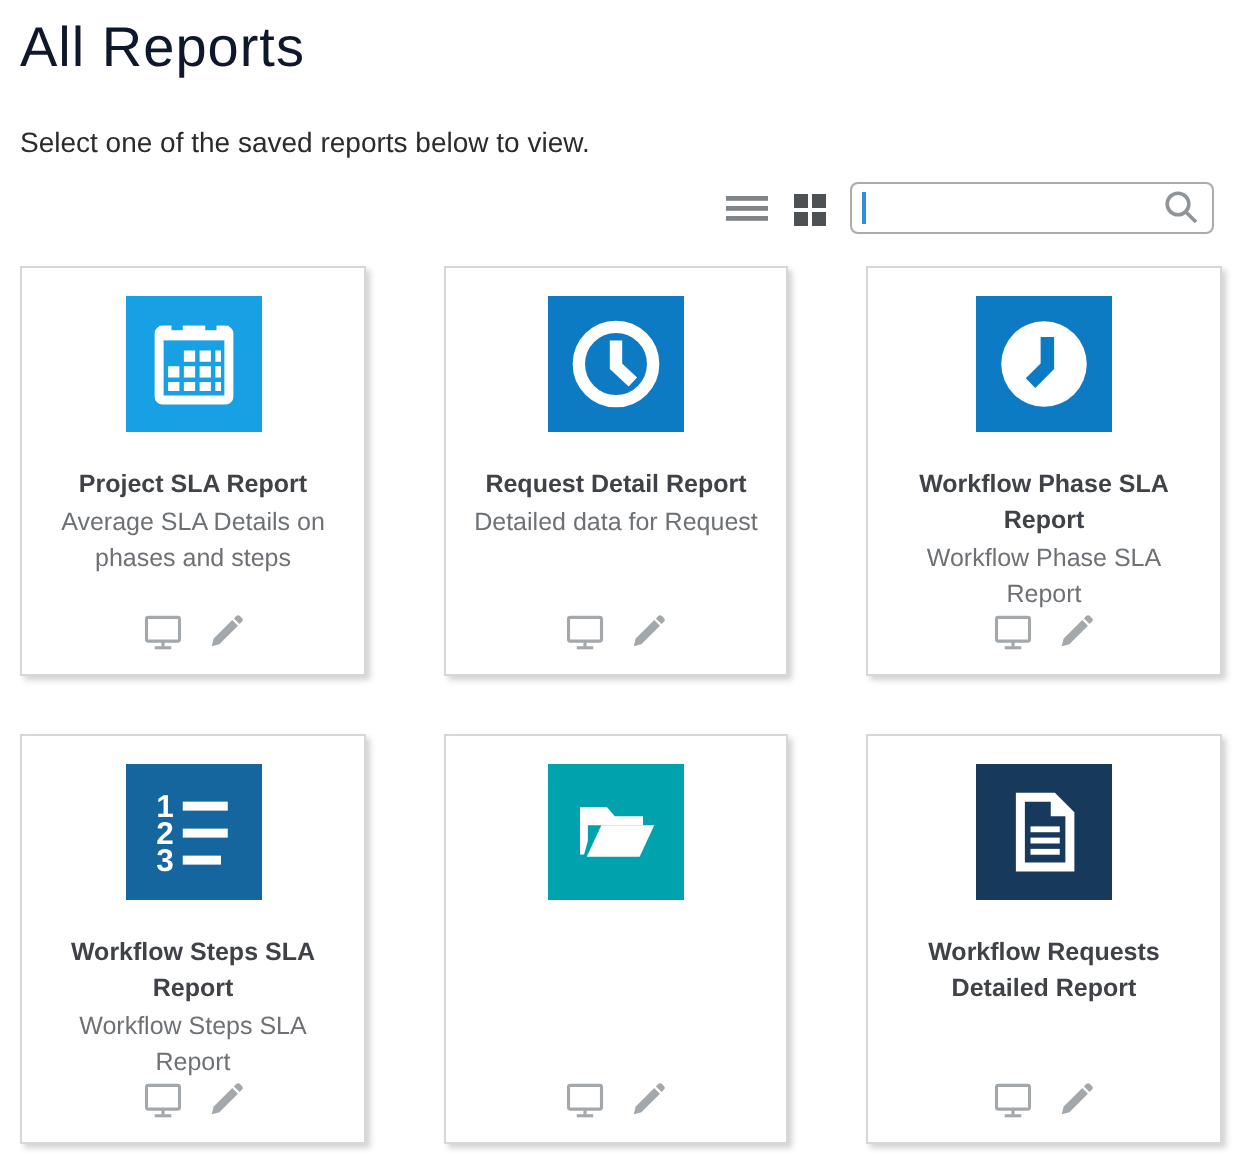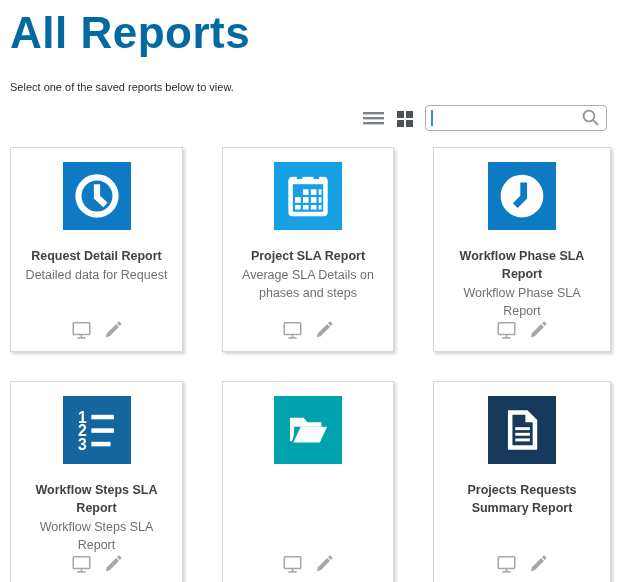--- a/index.html
+++ b/index.html
@@ -4,25 +4,25 @@
 <style>
   * { box-sizing: border-box; }
   html, body { margin: 0; padding: 0; background: #ffffff; }
   body {
     width: 628px; height: 582px;
     font-family: "Liberation Sans", sans-serif;
     overflow: hidden;
   }
   .page { padding: 8px 0 0 10px; }
   .page-title {
-    margin: 0; font-size: 44px; font-weight: 700;
-    color: #0369a1; letter-spacing: 0.5px;
+    margin: 0; font-size: 28px; font-weight: 400;
+    color: #0f172a; letter-spacing: 0.5px;
   }
   .page-subtitle {
-    margin: 23px 0 0 0; font-size: 11px; color: #2b2b2b;
+    margin: 23px 0 0 0; font-size: 14px; color: #2b2b2b;
   }
   .toolbar {
     display: flex; align-items: center; justify-content: flex-end;
     gap: 10px; margin: 11px 21px 0 0; height: 27px;
   }
   .view-toggle { display: inline-flex; align-items: center; cursor: pointer; }
   .searchbox {
     width: 182px; height: 26px; border: 1px solid #ababab;
     border-radius: 4px; display: flex; align-items: center;
     padding: 0 6px 0 5px; background: #fff;
@@ -90,46 +90,20 @@
         <svg width="19" height="19" viewBox="0 0 19 19" fill="none" stroke="#8f9498" stroke-width="1.8">
           <circle cx="8" cy="8" r="5.4"></circle>
           <line x1="12.2" y1="12.2" x2="17" y2="17"></line>
         </svg>
       </span>
     </div>
   </div>
 
   <div class="grid" id="cards">
   <div class="card">
-    <div class="tile" style="background: rgb(13, 122, 196); --tile: #0d7ac4;">
-          <svg viewBox="0 0 48 48">
-            <circle cx="24" cy="24" r="16.5" fill="none" stroke="#fff" stroke-width="5.5"></circle>
-            <path d="M24 13.5 L24 25 L31.5 32" fill="none" stroke="#fff" stroke-width="5.5"></path>
-          </svg>
-        </div>
-    <div class="report-title">Request Detail Report</div>
-    <div class="report-desc">Detailed data for Request</div>
-    <div class="card-actions">
-      <span>
-        <svg width="23" height="22" viewBox="0 0 24 24" fill="none" stroke="#a3a8ac" stroke-width="1.7">
-          <rect x="3" y="4" width="18" height="13" rx="1"></rect>
-          <line x1="12" y1="17" x2="12" y2="20"></line>
-          <line x1="7.5" y1="20.6" x2="16.5" y2="20.6"></line>
-        </svg>
-      </span>
-      <span>
-        <svg width="22" height="22" viewBox="0 0 24 24" fill="#a3a8ac">
-          <path d="M4.2 19.8 L5.3 15.6 L15.4 5.5 L18.5 8.6 L8.4 18.7 Z"></path>
-          <path d="M16.3 4.6 L17.7 3.2 C18.2 2.7 19 2.7 19.5 3.2 L20.8 4.5 C21.3 5 21.3 5.8 20.8 6.3 L19.4 7.7 Z"></path>
-        </svg>
-      </span>
-    </div>
-  </div>
-
-  <div class="card">
     <div class="tile" style="background: rgb(24, 160, 229); --tile: #18a0e5;">
           <svg viewBox="0 0 48 48">
             <rect x="8.5" y="9" width="31" height="31" rx="1.5" fill="none" stroke="#fff" stroke-width="4"></rect>
             <rect x="8.5" y="7" width="31" height="6.5" fill="#fff"></rect>
             <rect x="14" y="5" width="5" height="4" fill="var(--tile)"></rect>
             <rect x="29" y="5" width="5" height="4" fill="var(--tile)"></rect>
             <g fill="#fff">
               <rect x="19.5" y="18" width="5" height="5"></rect>
               <rect x="26.5" y="18" width="5" height="5"></rect>
               <rect x="33.5" y="18" width="2.5" height="5"></rect>
@@ -159,20 +133,46 @@
           <path d="M4.2 19.8 L5.3 15.6 L15.4 5.5 L18.5 8.6 L8.4 18.7 Z"></path>
           <path d="M16.3 4.6 L17.7 3.2 C18.2 2.7 19 2.7 19.5 3.2 L20.8 4.5 C21.3 5 21.3 5.8 20.8 6.3 L19.4 7.7 Z"></path>
         </svg>
       </span>
     </div>
   </div>
 
   <div class="card">
     <div class="tile" style="background: rgb(13, 122, 196); --tile: #0d7ac4;">
           <svg viewBox="0 0 48 48">
+            <circle cx="24" cy="24" r="16.5" fill="none" stroke="#fff" stroke-width="5.5"></circle>
+            <path d="M24 13.5 L24 25 L31.5 32" fill="none" stroke="#fff" stroke-width="5.5"></path>
+          </svg>
+        </div>
+    <div class="report-title">Request Detail Report</div>
+    <div class="report-desc">Detailed data for Request</div>
+    <div class="card-actions">
+      <span>
+        <svg width="23" height="22" viewBox="0 0 24 24" fill="none" stroke="#a3a8ac" stroke-width="1.7">
+          <rect x="3" y="4" width="18" height="13" rx="1"></rect>
+          <line x1="12" y1="17" x2="12" y2="20"></line>
+          <line x1="7.5" y1="20.6" x2="16.5" y2="20.6"></line>
+        </svg>
+      </span>
+      <span>
+        <svg width="22" height="22" viewBox="0 0 24 24" fill="#a3a8ac">
+          <path d="M4.2 19.8 L5.3 15.6 L15.4 5.5 L18.5 8.6 L8.4 18.7 Z"></path>
+          <path d="M16.3 4.6 L17.7 3.2 C18.2 2.7 19 2.7 19.5 3.2 L20.8 4.5 C21.3 5 21.3 5.8 20.8 6.3 L19.4 7.7 Z"></path>
+        </svg>
+      </span>
+    </div>
+  </div>
+
+  <div class="card">
+    <div class="tile" style="background: rgb(13, 122, 196); --tile: #0d7ac4;">
+          <svg viewBox="0 0 48 48">
             <circle cx="24" cy="24" r="19" fill="#fff"></circle>
             <path d="M25.5 12 L25.5 25 L18 32.5" fill="none" stroke="var(--tile)" stroke-width="6"></path>
           </svg>
         </div>
     <div class="report-title">Workflow Phase SLA Report</div>
     <div class="report-desc">Workflow Phase SLA Report</div>
     <div class="card-actions">
       <span>
         <svg width="23" height="22" viewBox="0 0 24 24" fill="none" stroke="#a3a8ac" stroke-width="1.7">
           <rect x="3" y="4" width="18" height="13" rx="1"></rect>
@@ -250,21 +250,21 @@
           <svg viewBox="0 0 48 48">
             <path d="M13.5 8.5 L28 8.5 L35.5 16 L35.5 39.5 L13.5 39.5 Z" fill="none" stroke="#fff" stroke-width="4"></path>
             <polygon points="27,7 37,17 27,17" fill="#fff"></polygon>
             <g fill="#fff">
               <rect x="18" y="21.5" width="13" height="2.6"></rect>
               <rect x="18" y="26.5" width="13" height="2.6"></rect>
               <rect x="18" y="31.5" width="13" height="2.6"></rect>
             </g>
           </svg>
         </div>
-    <div class="report-title">Projects Requests Summary Report</div>
+    <div class="report-title">Workflow Requests Detailed Report</div>
     <div class="report-desc"></div>
     <div class="card-actions">
       <span>
         <svg width="23" height="22" viewBox="0 0 24 24" fill="none" stroke="#a3a8ac" stroke-width="1.7">
           <rect x="3" y="4" width="18" height="13" rx="1"></rect>
           <line x1="12" y1="17" x2="12" y2="20"></line>
           <line x1="7.5" y1="20.6" x2="16.5" y2="20.6"></line>
         </svg>
       </span>
       <span>

